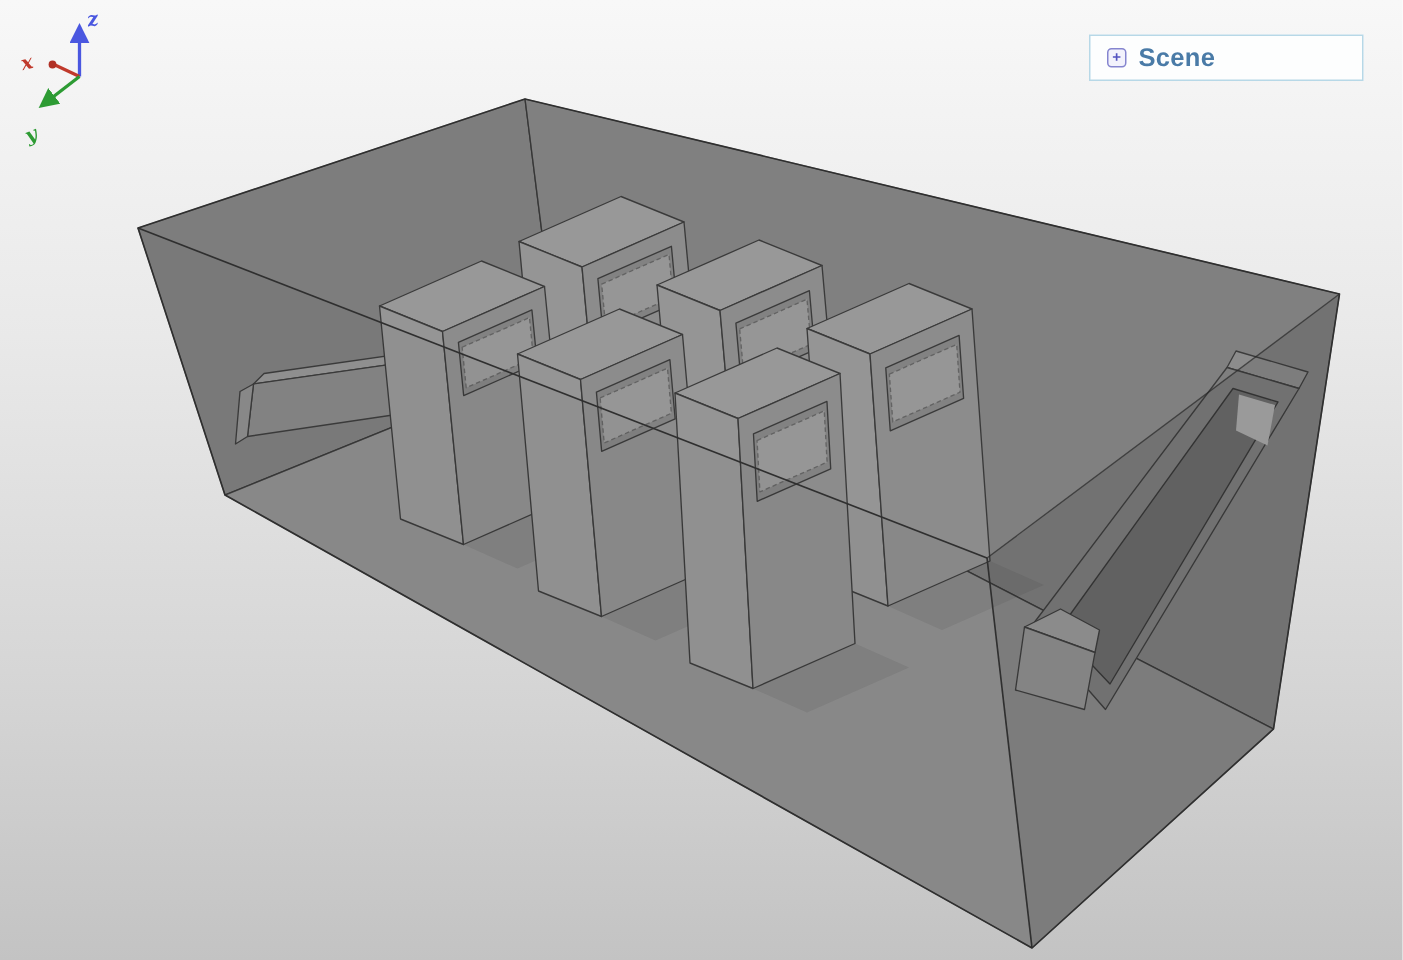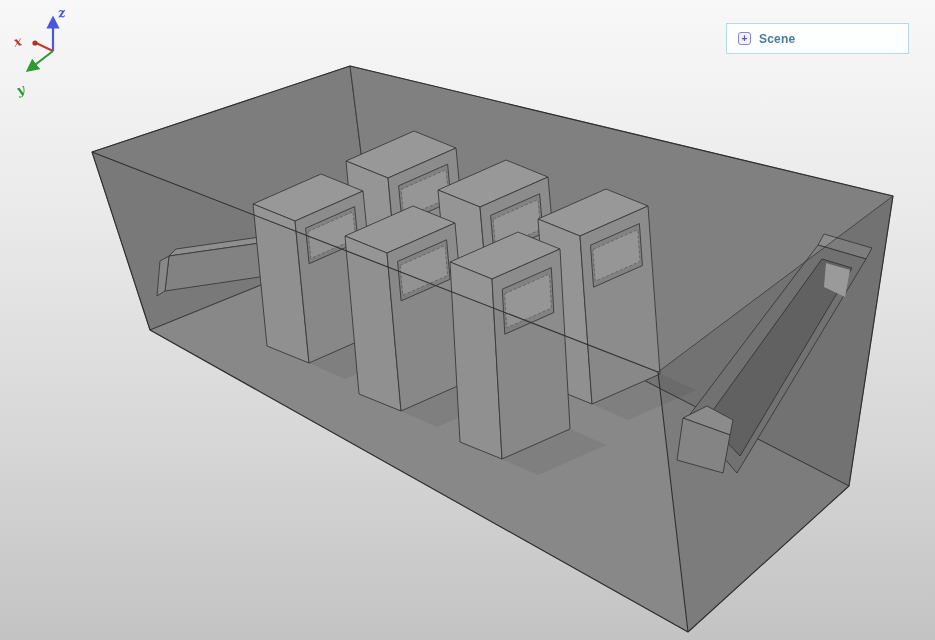--- a/index.html
+++ b/index.html
@@ -15,21 +15,21 @@
     background:#fdfefe;border:1px solid #b7d8e7;box-sizing:border-box;
     display:flex;align-items:center;padding-left:11px;cursor:default;
   }
   .expander{
     width:13px;height:13px;border:1px solid #8585cf;border-radius:3px;
     background:#f2f2fc;color:#5353c0;font-size:10px;font-weight:bold;
     line-height:11px;text-align:center;box-sizing:border-box;
     display:inline-block;
   }
   .scene-title{
-    margin-left:8px;color:#4a7ba7;font-size:12px;font-weight:bold;
+    margin-left:8px;color:#4a7ba7;font-size:17px;font-weight:bold;
     letter-spacing:.2px;
   }
   
   .gizmo{position:absolute;left:0;top:0;}
   .gizmo text{font-family:"DejaVu Serif", serif;font-style:italic;font-weight:bold;font-size:13px;}
   
   polygon{stroke-linejoin:round;}
   .edge{fill:none;stroke:#2f2f2f;stroke-width:1.1;}
   .edge-soft{fill:none;stroke:rgba(40,40,40,.7);stroke-width:.9;}
 </style>

